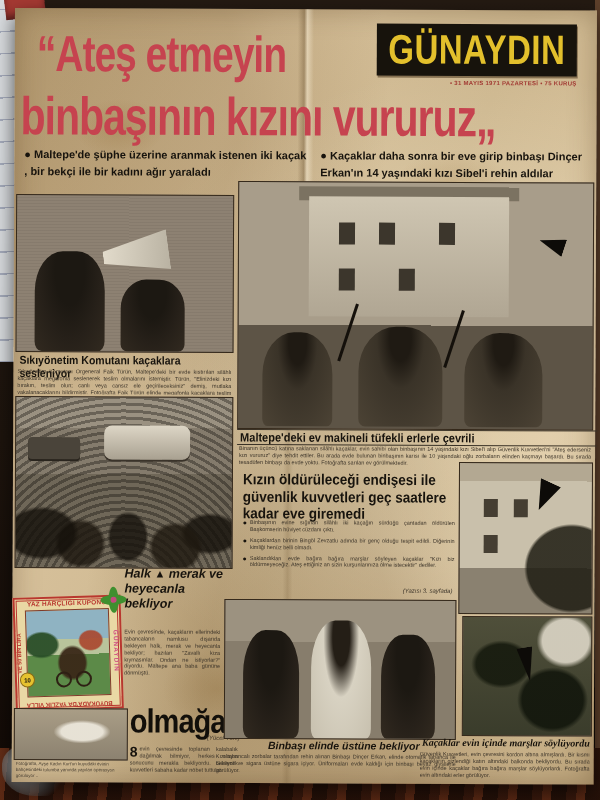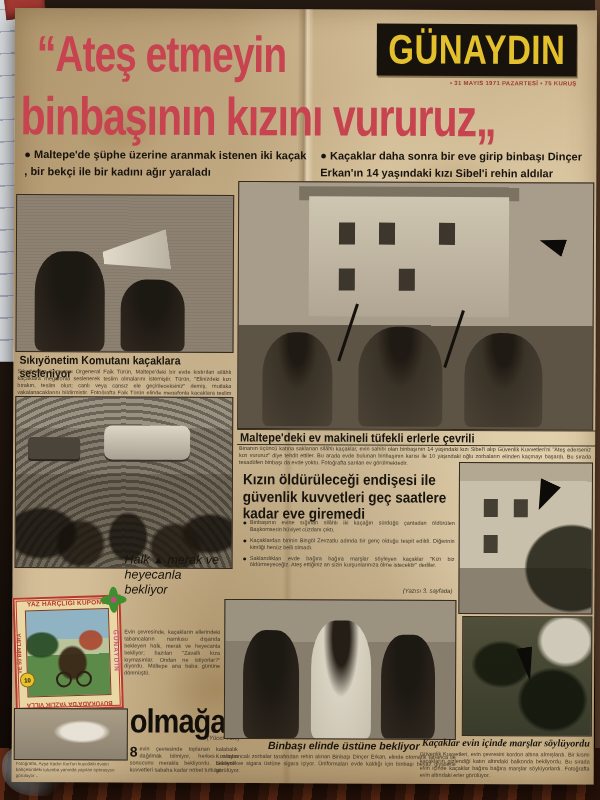--- a/index.html
+++ b/index.html
@@ -127,21 +127,21 @@
   .body1{position:absolute;left:4px;top:360px;width:214px;height:26px;}
   .cap3box{position:absolute;left:224px;top:420px;width:354px;border-top:1px solid #3a3226;border-bottom:1px solid #3a3226;padding:1px 3px;}
   .cap3{font-size:11px;transform:scaleY(1.1);}
   .body3{position:absolute;left:226px;top:436px;width:352px;height:24px;}
   .fear-h{position:absolute;left:230px;top:462px;width:208px;font-size:13.5px;font-weight:bold;color:#17130d;line-height:1.15;transform:scaleY(1.1);transform-origin:top left;}
   .bullets{position:absolute;left:230px;top:510px;width:212px;}
   .news-bullet{display:flex;margin-bottom:4px;}
   .b-dot{font-size:7px;color:#17130d;margin-right:3px;line-height:1;}
   .b-text{font-size:5.5px;line-height:1.25;color:#3d352a;text-align:justify;}
   .page-ref{position:absolute;left:330px;top:578px;width:110px;font-size:6px;font-style:italic;color:#3d352a;text-align:right;}
-  .halk-h{position:absolute;left:112px;top:544px;width:100px;font-size:12.5px;font-weight:normal;font-style:italic;color:#17130d;line-height:1.2;}
+  .halk-h{position:absolute;left:112px;top:558px;width:100px;font-size:12.5px;font-weight:bold;font-style:italic;color:#17130d;line-height:1.2;}
   .tri{font-size:11px;font-style:normal;}
   .halk-body{position:absolute;left:112px;top:620px;width:96px;height:72px;}
   .olmaga{position:absolute;left:118px;top:694px;width:110px;font-size:29px;font-weight:bold;color:#120f0a;letter-spacing:-1px;transform:scaleY(1.15);transform-origin:top left;}
   .olmaga-credit{position:absolute;left:150px;top:726px;width:78px;font-size:6px;font-style:italic;color:#3d352a;text-align:right;}
   .olmaga-body{position:absolute;left:118px;top:737px;width:108px;height:34px;}
   .dropcap{float:left;font-size:14px;font-weight:bold;color:#17130d;line-height:.9;margin-right:2px;}
   .cap5{position:absolute;left:232px;top:730px;width:200px;font-size:10.5px;font-style:italic;text-align:center;}
   .body5{position:absolute;left:204px;top:744px;width:240px;height:26px;}
   .cap6{position:absolute;left:408px;top:727px;width:170px;font-size:10px;font-style:italic;text-align:right;font-family:Liberation Serif, serif;}
   .body6{position:absolute;left:408px;top:741px;width:170px;height:28px;}

